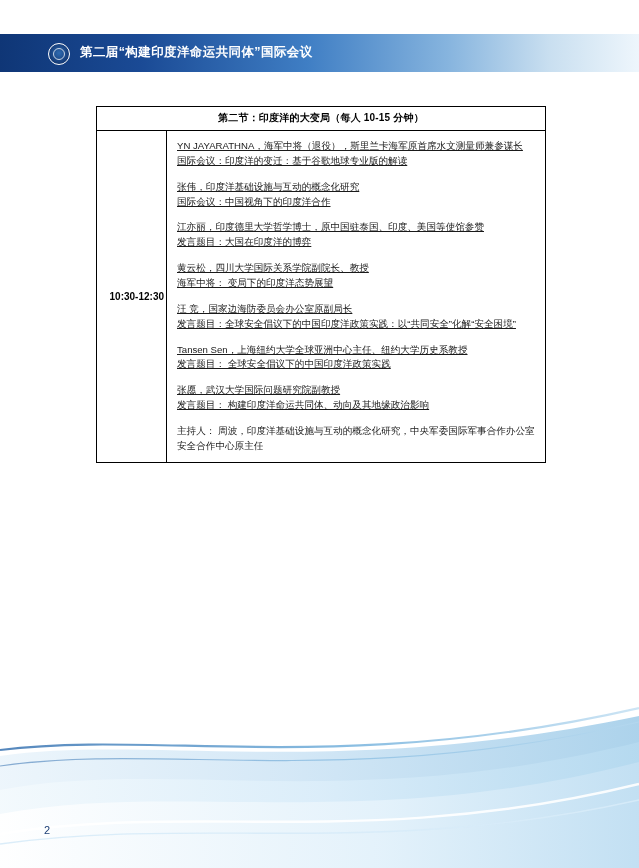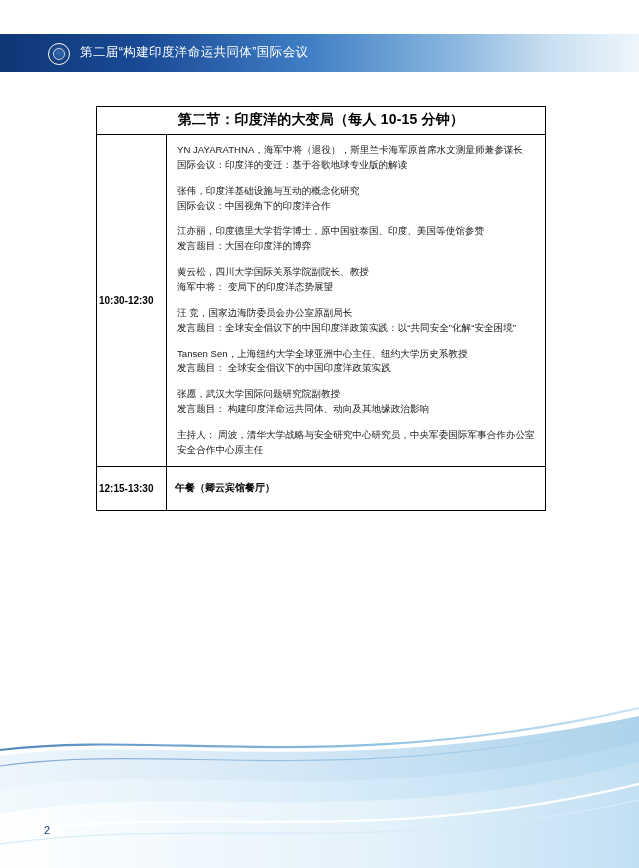--- a/index.html
+++ b/index.html
@@ -46,21 +46,21 @@
     right: 4px;
     bottom: 4px;
     border-radius: 50%;
     border: 0.8px solid rgba(255,255,255,0.75);
   }
   .header-title {
     position: absolute;
     top: 44px;
     left: 80px;
     font-size: 12.5px;
-    font-weight: normal;
+    font-weight: bold;
     color: #ffffff;
     letter-spacing: 0.4px;
     white-space: nowrap;
     text-align: center;
   }
 
   
   .agenda-table {
     position: absolute;
     top: 106px;
@@ -69,45 +69,46 @@
     border-collapse: collapse;
     table-layout: fixed;
   }
   .agenda-table td {
     border: 1px solid #000000;
     vertical-align: top;
     padding: 0;
   }
   .section-header-cell {
     text-align: center;
-    font-size: 14px;
+    font-size: 10px;
     font-weight: bold;
     color: #000000;
     padding: 4px 2px 5px 2px !important;
     letter-spacing: 0.2px;
     margin-left: 35px;
   }
   .time-cell {
     width: 70px;
     font-size: 10px;
     font-weight: bold;
     color: #000000;
-    text-align: left;
+    text-align: right;
     vertical-align: middle !important;
-    padding: 16px 2px !important;
+    padding: 8px 2px !important;
     white-space: nowrap;
   }
   .content-cell {
     padding: 8px 6px 8px 10px !important;
     font-size: 9.6px;
     color: #1a1a1a;
     line-height: 1.55;
   }
   .talk-block {
     margin-bottom: 11px;
+    text-decoration: underline;
   }
   .talk-block:last-child {
     margin-bottom: 0;
   }
   .talk-block .speaker,
   .talk-block .topic {
     display: block;
     white-space: normal;
   }
   .lunch-cell {
@@ -198,31 +199,27 @@
             <span class="speaker">Tansen Sen，上海纽约大学全球亚洲中心主任、纽约大学历史系教授</span>
             <span class="topic">发言题目： 全球安全倡议下的中国印度洋政策实践</span>
           </div>
 
           <div class="talk-block">
             <span class="speaker">张愿，武汉大学国际问题研究院副教授</span>
             <span class="topic">发言题目： 构建印度洋命运共同体、动向及其地缘政治影响</span>
           </div>
 
           <div class="chair-block">
-            <span class="chair-line">主持人： 周波，清华大学战略与安全研究中心研究员，中央军委国际军事合作办公室</span>
+            <span class="chair-line">主持人： 周波，印度洋基础设施与互动的概念化研究，中央军委国际军事合作办公室</span>
             <span class="chair-line">安全合作中心原主任</span>
           </div>
 
         </td>
       </tr>
 
-      <tr>
-        <td class="time-cell">12:15-13:30</td>
-        <td class="lunch-cell">午餐（卿云宾馆餐厅）</td>
-      </tr>
     </tbody>
   </table>
 
   <div class="footer-art">
     <svg viewBox="0 0 639 230" preserveAspectRatio="none">
       <defs>
         <linearGradient id="g1" x1="0" y1="0" x2="1" y2="0">
           <stop offset="0%" stop-color="#eaf4fb"></stop>
           <stop offset="45%" stop-color="#cde4f5"></stop>
           <stop offset="100%" stop-color="#9ecbe8"></stop>

